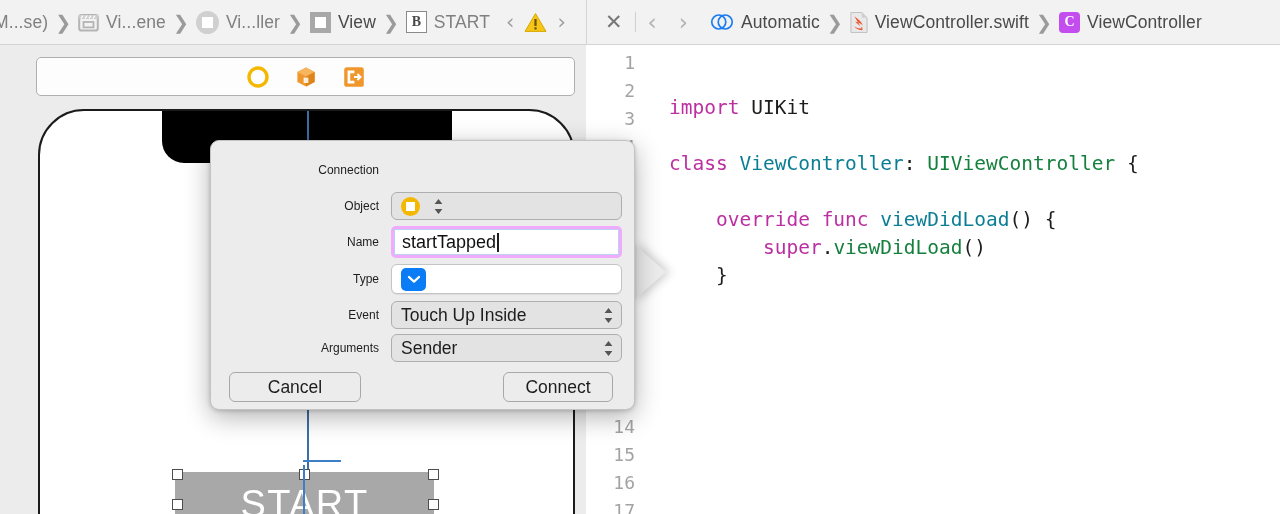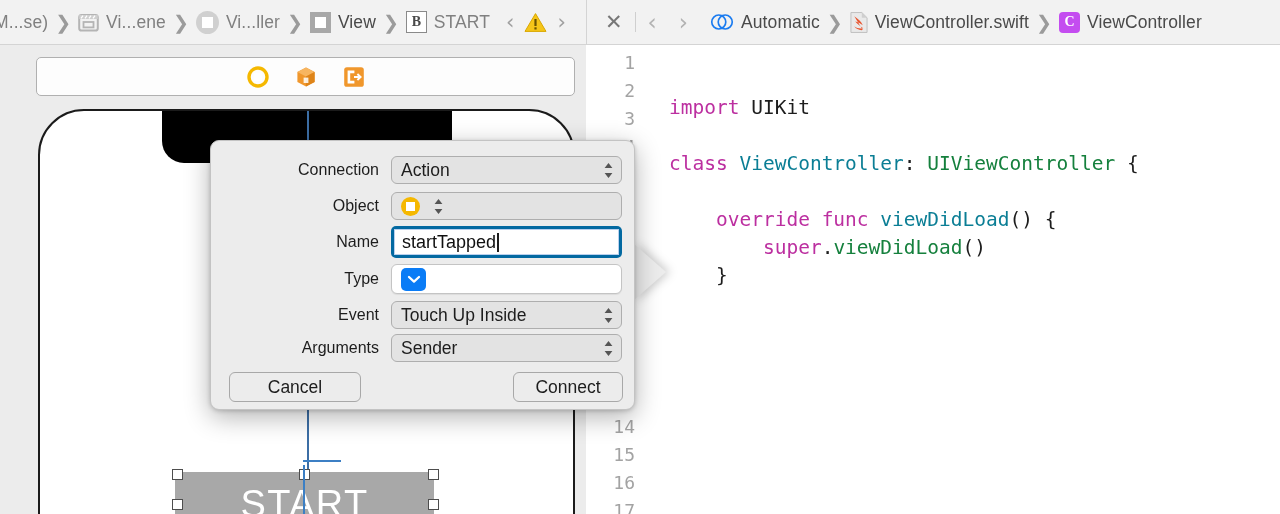--- a/index.html
+++ b/index.html
@@ -154,21 +154,21 @@
     border-bottom: 29px solid transparent;
     border-left: 33px solid #ececec;
     filter: drop-shadow(4px 0 5px rgba(0,0,0,.20));
   }
   .form-row {
     position: absolute; left: 0; width: 425px; height: 30px;
     display: flex; align-items: center;
   }
   .row-label {
     width: 180px; text-align: right; padding-right: 12px;
-    font-size: 16px; color: #1d1d1d;
+    font-size: 12px; color: #1d1d1d;
   }
   .field {
     width: 231px; height: 28px;
     background: #e3e3e3;
     border: 1px solid #aeaeae; border-radius: 6px;
     display: flex; align-items: center;
     padding: 0 6px 0 9px;
     font-size: 17.5px; color: #1d1d1d;
     position: relative;
   }
@@ -182,21 +182,21 @@
 
   .field-obj .objicon {
     width: 19px; height: 19px; border-radius: 50%;
     background: #f5b800; flex: none; margin-right: 11px;
     display: flex; align-items: center; justify-content: center;
   }
   .field-obj .objicon i { width: 9px; height: 9px; background: #fff; display: block; }
 
   #name-field-wrap {
     width: 231px; height: 32px; border-radius: 5px;
-    background: #0369a1; padding: 3px;
+    background: #f0abfc; padding: 3px;
   }
   #name-field {
     width: 100%; height: 100%; background: #ffffff;
     border: 1px solid #b9d0ee;
     display: flex; align-items: center; padding-left: 7px;
     font-size: 18px; color: #101010;
   }
   .caret {
     display: inline-block; width: 1.6px; height: 19px;
     background: #1d1d1d; margin-left: 1px;
@@ -399,28 +399,20 @@
         <div class="code-line code-text" style="top: 452px;"></div>
       </div>
   </div>
 
   <div id="popover-tail"></div>
 
   <div id="popover">
 
     <div class="form-row" style="top:14px;">
       <span class="row-label">Connection</span>
-      <div class="field">
-        <span class="txt">Action</span>
-        <span class="stepper">
-          <svg width="11" height="17" viewBox="0 0 11 17">
-              <path d="M5.5 1 L9.4 6 H1.6 Z M5.5 16 L9.4 11 H1.6 Z" fill="#555"></path>
-            </svg>
-        </span>
-      </div>
     </div>
 
     <div class="form-row" style="top:50px;">
       <span class="row-label">Object</span>
       <div class="field field-obj">
         <span class="objicon">
             <i></i>
           </span>
         <span class="stepper">
           <svg width="11" height="17" viewBox="0 0 11 17">
@@ -471,18 +463,18 @@
           <svg width="11" height="17" viewBox="0 0 11 17">
               <path d="M5.5 1 L9.4 6 H1.6 Z M5.5 16 L9.4 11 H1.6 Z" fill="#555"></path>
             </svg>
         </span>
       </div>
     </div>
 
     <div class="dlg-btn" style="left:18px; top:231px; width:132px;">
       <span>Cancel</span>
     </div>
-    <div class="dlg-btn" style="left:302px; top:231px; width:110px;">
+    <div class="dlg-btn" style="left:292px; top:231px; width:110px;">
       <span>Connect</span>
     </div>
   </div>
 
 </div>
 
 </body></html>

